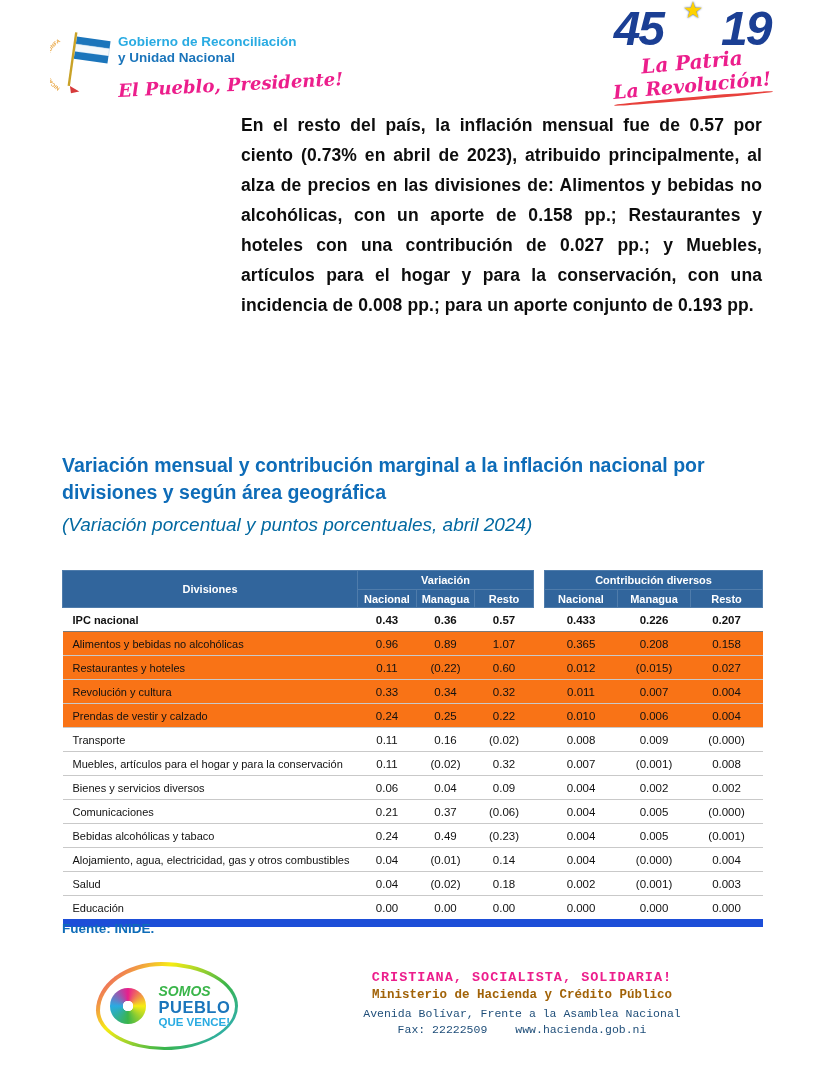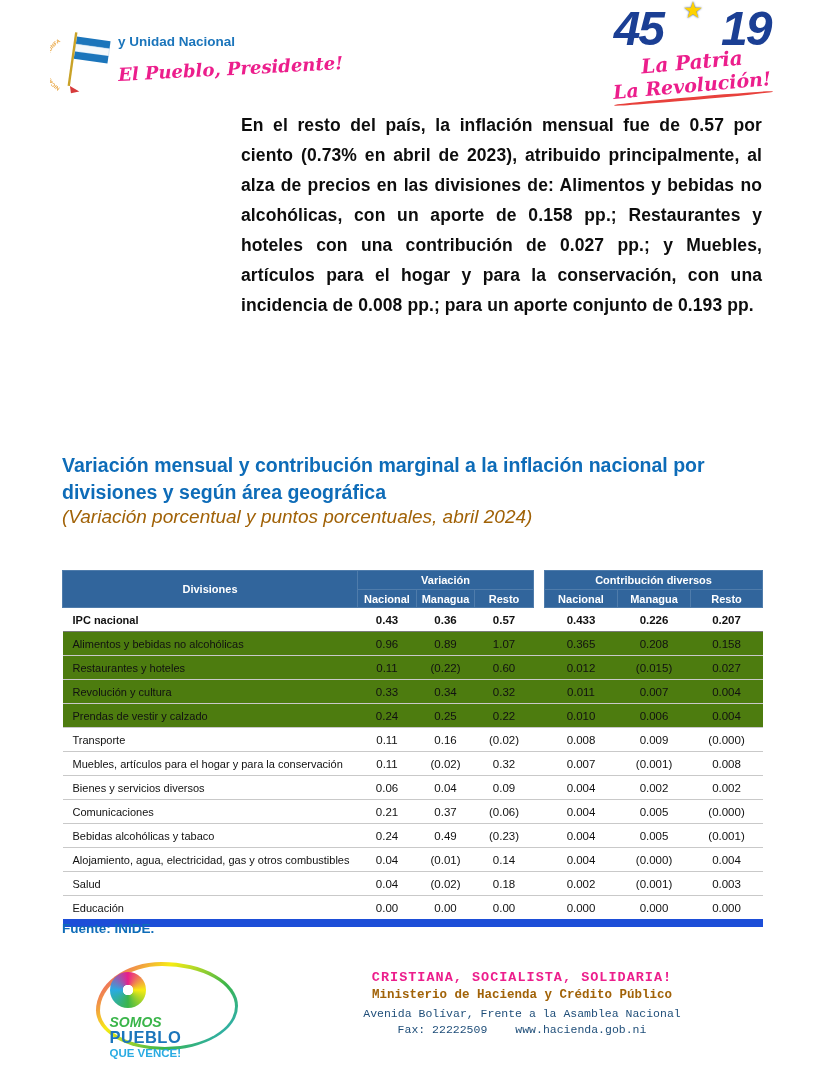--- a/index.html
+++ b/index.html
@@ -36,50 +36,50 @@
   
   .body-paragraph {
     position:absolute; left:241px; top:110px; width:521px; margin:0;
     font-weight:700; font-size:17.5px; line-height:30px; letter-spacing:0.1px;
     text-align:justify; color:#0d0d0d;
   }
 
   
   .section-head { position:absolute; left:62px; top:452px; width:680px; }
   .table-title { margin:0; color:#0E6CB8; font-weight:700; font-size:19.5px; line-height:27px; max-width:660px; }
-  .table-subtitle { color:#a16207; font-style:italic; font-weight:400; font-size:19px; }
+  .table-subtitle { margin-top:8px; color:#0369a1; font-style:italic; font-weight:400; font-size:19px; }
 
   
   .table-wrap { position:absolute; left:62px; top:570px; width:700px; }
   table.data-table { border-collapse:collapse; table-layout:fixed; width:700px; font-size:11.5px; }
   .data-table thead th {
     background:#31659C; color:#fff; font-weight:700; font-size:11px;
     padding:3px 2px; border:1px solid #4f7cab; text-align:center; vertical-align:middle;
   }
   .data-table thead th.th-spacer { background:#ffffff; border:none; padding:0; }
   .data-table thead tr.sub-row th { padding:2.5px 2px; font-size:11px; }
   .data-table tbody td {
     padding:5.5px 4px; border-bottom:1px solid #c9c9c9; text-align:center;
     white-space:nowrap; overflow:visible; background:#ffffff;
   }
   .data-table tbody td.label { text-align:left; padding-left:10px; font-size:11px; }
   .data-table tbody td.spacer { padding:0; }
   .data-table tr.total-row td { font-weight:700; border-bottom:1px solid #7a7a7a; }
-  .data-table tr.shaded td { background:#4d7c0f; }
+  .data-table tr.shaded td { background:#f97316; }
   .data-table tbody tr:last-child td { border-bottom:8px solid #1d4ed8; }
 
   .source-note { position:absolute; left:62px; top:921px; color:#0E6CB8; font-weight:700; font-size:13.5px; }
 
   
   .somos-logo { position:absolute; left:96px; top:962px; width:142px; height:88px;
                 background:linear-gradient(135deg,#E91E8C,#F7EC13,#3AB54A,#29ABE2);
                 border-radius:46% 54% 52% 48% / 55% 50% 50% 45%; padding:3.5px; box-sizing:border-box; }
   .somos-blob { width:100%; height:100%; background:#fff;
                 border-radius:46% 54% 52% 48% / 55% 50% 50% 45%;
-                display:flex; align-items:flex-start; gap:7px; padding:6px 10px; box-sizing:border-box;flex-direction:column; }
+                display:flex; align-items:center; gap:13px; padding:6px 10px; box-sizing:border-box; }
   .somos-swirl { width:36px; height:36px; border-radius:50%; flex:0 0 auto;
                  background:radial-gradient(circle at 50% 50%, #ffffff 0 5px, rgba(255,255,255,0) 5.5px),
                             conic-gradient(#E91E8C,#F7EC13,#3AB54A,#29ABE2,#E91E8C); }
   .somos-text { line-height:1.05; }
   .somos-l1 { color:#3AB54A; font-weight:800; font-style:italic; font-size:14px; }
   .somos-l2 { color:#1B75BB; font-weight:800; font-size:16.5px; letter-spacing:0.5px; }
   .somos-l3 { color:#29ABE2; font-weight:800; font-size:11.5px; }
 
   .footer-text { position:absolute; left:282px; top:970px; width:480px; text-align:center;
                  font-family:"Liberation Mono", monospace; }
@@ -103,20 +103,21 @@
         <rect x="24" y="19.5" width="34" height="7.5" fill="#F4F8FB" stroke="#9EC6E8" stroke-width="0.4"></rect>
         <rect x="24" y="27" width="34" height="7.5" fill="#1B75BB"></rect>
         <rect x="21.6" y="8" width="2.4" height="54" fill="#C9A227"></rect>
         <path d="M 24 62 L 34 66 L 26 69 Z" fill="#D63A3A"></path>
       </g>
       <text font-size="5.2" fill="#E8A33D" font-weight="bold" font-family="Liberation Sans, sans-serif">
         <textPath href="#arcp">NICARAGUA TRIUNFA!</textPath>
       </text>
     </svg>
     <div class="gov-text">
+      <div class="gov-line1">Gobierno de Reconciliación</div>
       <div class="gov-line2">y Unidad Nacional</div>
       <div class="gov-slogan">El Pueblo, Presidente!</div>
     </div>
   </div>
 
   <div class="fsln-logo">
     <div class="fsln-numbers">
       <span>45</span>
       <span class="fsln-star">★</span>
       <span>19</span>

